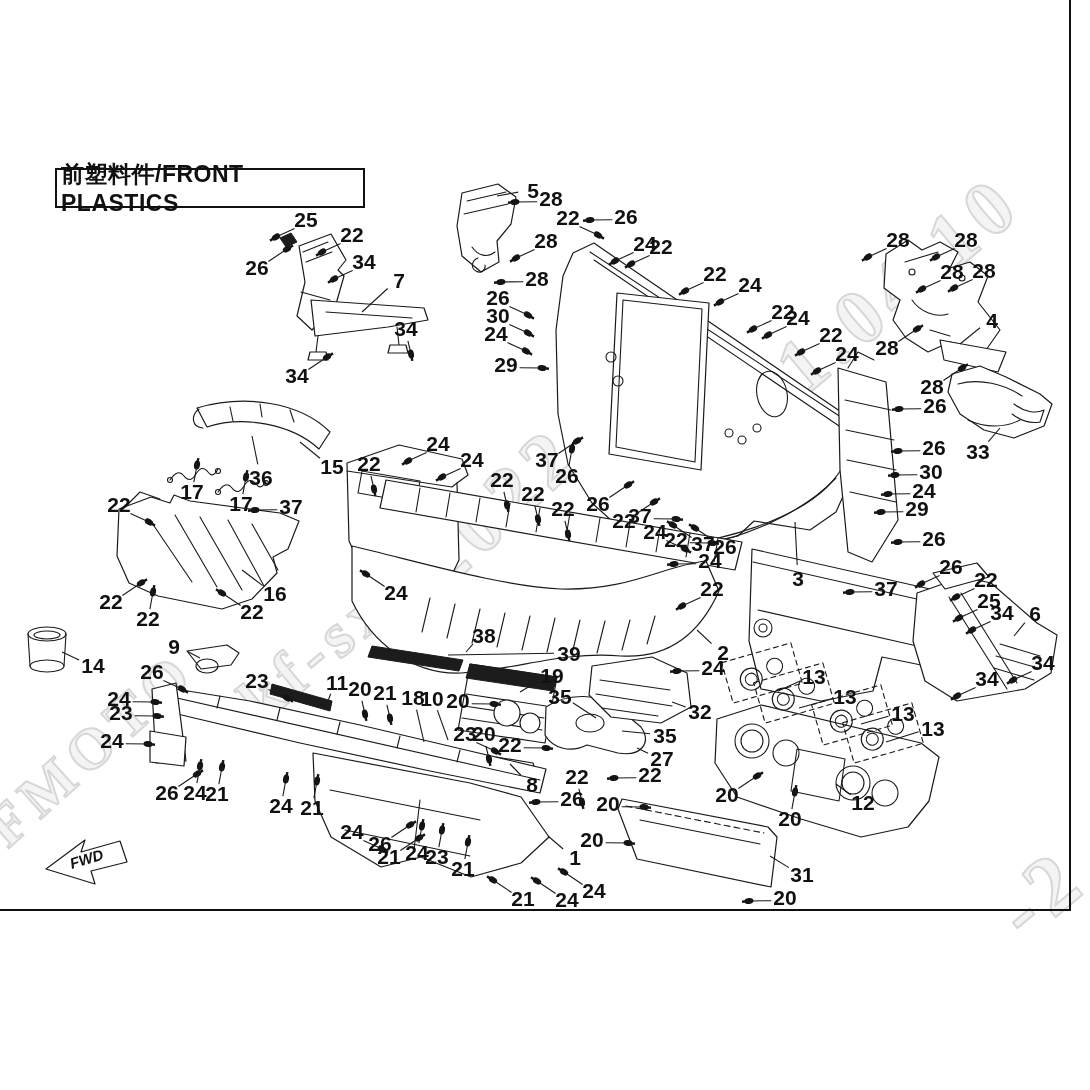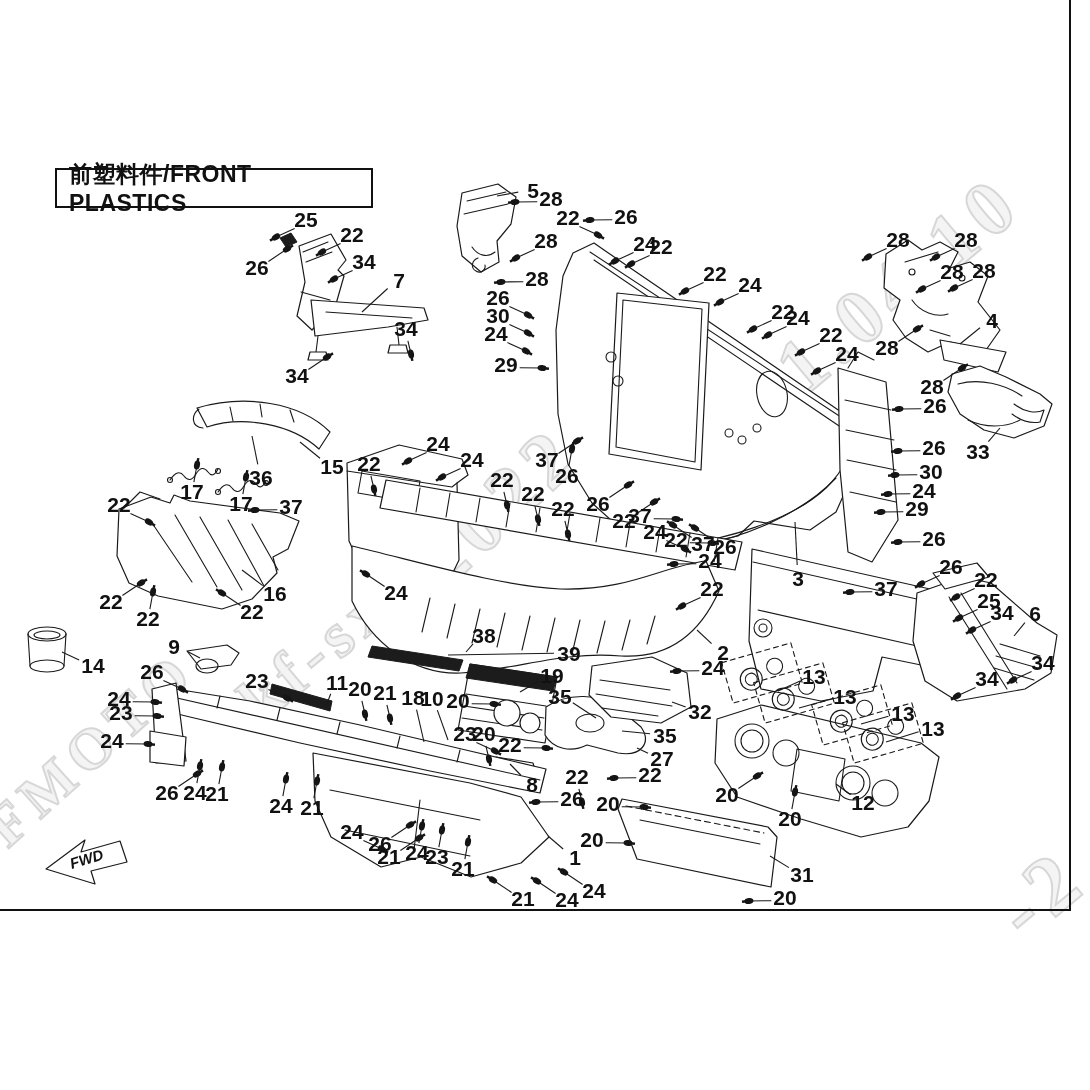--- a/index.html
+++ b/index.html
@@ -1,19 +1,19 @@
 <!DOCTYPE html>
 <html><head>
 <meta charset="utf-8">
 <style>
   html,body{margin:0;padding:0;background:#ffffff;}
   #page{position:relative;width:1090px;height:1090px;background:#ffffff;overflow:hidden;
         font-family:"Liberation Sans",sans-serif;}
   #title-box{position:absolute;left:55px;top:168px;width:302px;height:36px;
-        border:2px solid #111;display:flex;align-items:center;padding-left:12px;
+        border:2px solid #111;display:flex;align-items:center;padding-left:4px;
         font-size:23px;font-weight:bold;color:#111;letter-spacing:0.5px;background:#fff;z-index:30;}
   .frame-line{position:absolute;background:#111;z-index:5;}
   #frame-right{left:1069px;top:0;width:2px;height:911px;}
   #frame-bottom{left:0;top:909px;width:1071px;height:2px;}
   #wm-layer{position:absolute;left:0;top:0;width:100%;height:100%;z-index:1;pointer-events:none;}
   .wm{position:absolute;transform:translate(-50%,-50%) rotate(var(--rot));
       color:#f4f4f4;-webkit-text-stroke:2px #d7d7d7;font-weight:bold;
       letter-spacing:8px;white-space:nowrap;font-family:"Liberation Serif",serif;}
   #art,#ovl{position:absolute;left:0;top:0;z-index:10;}
   #ovl{z-index:20;}

